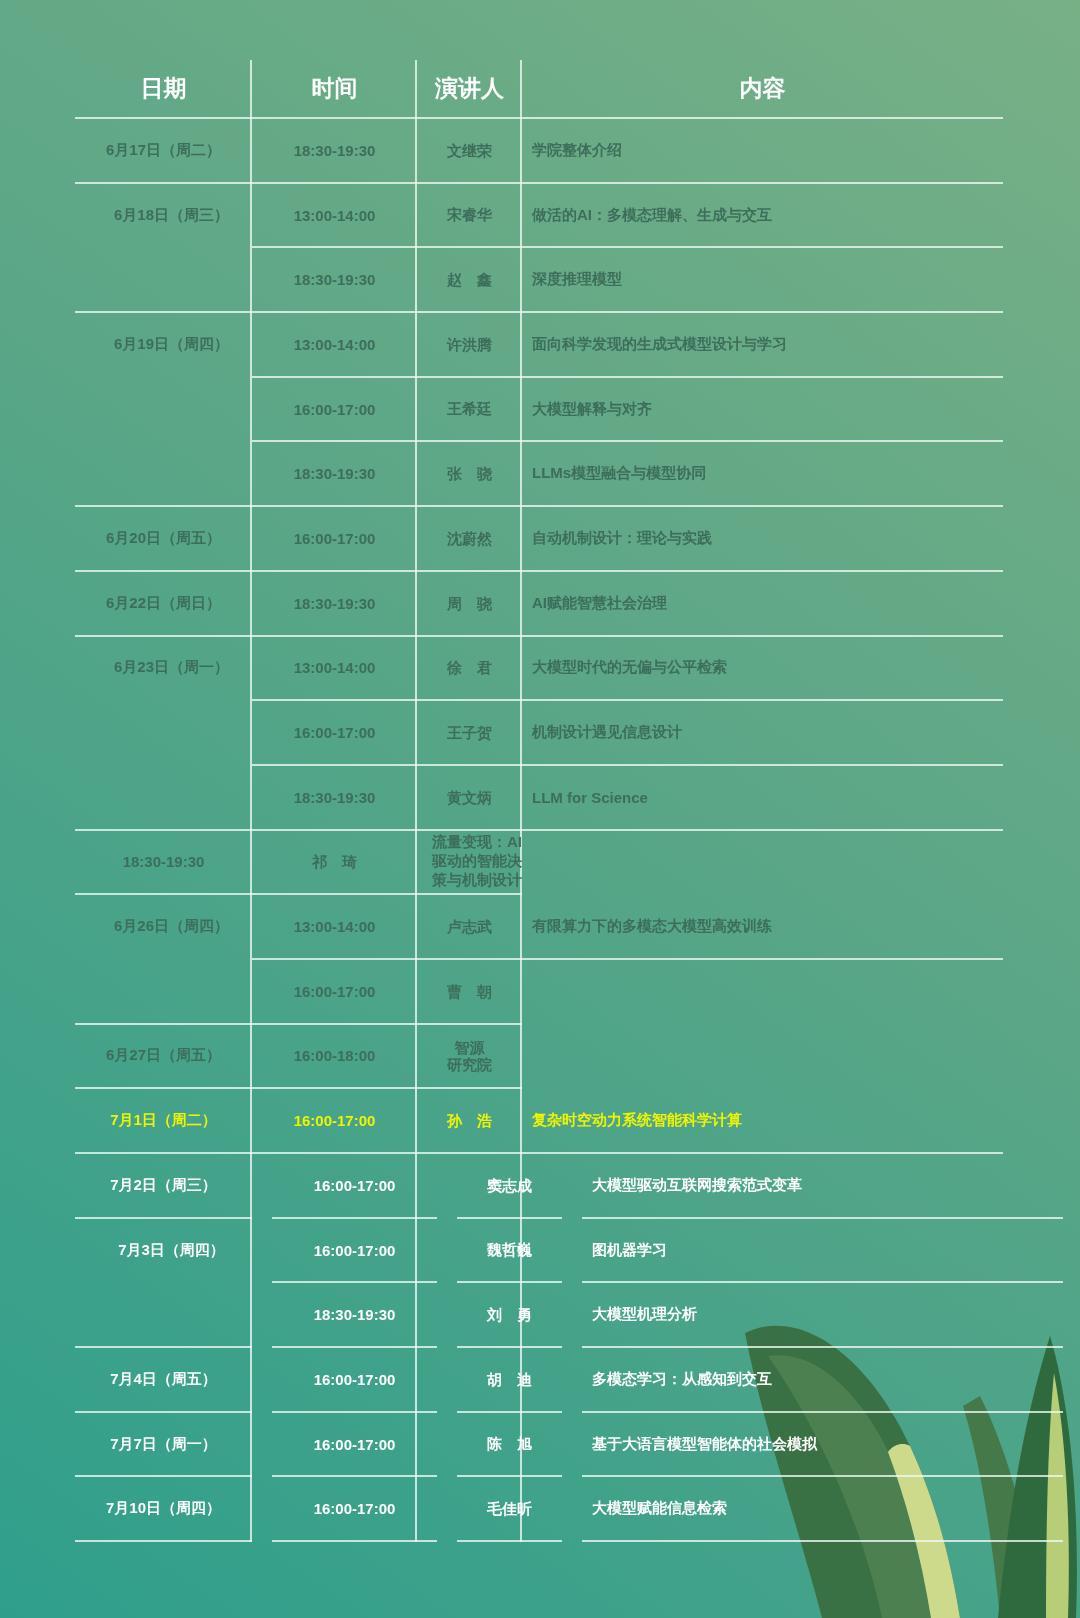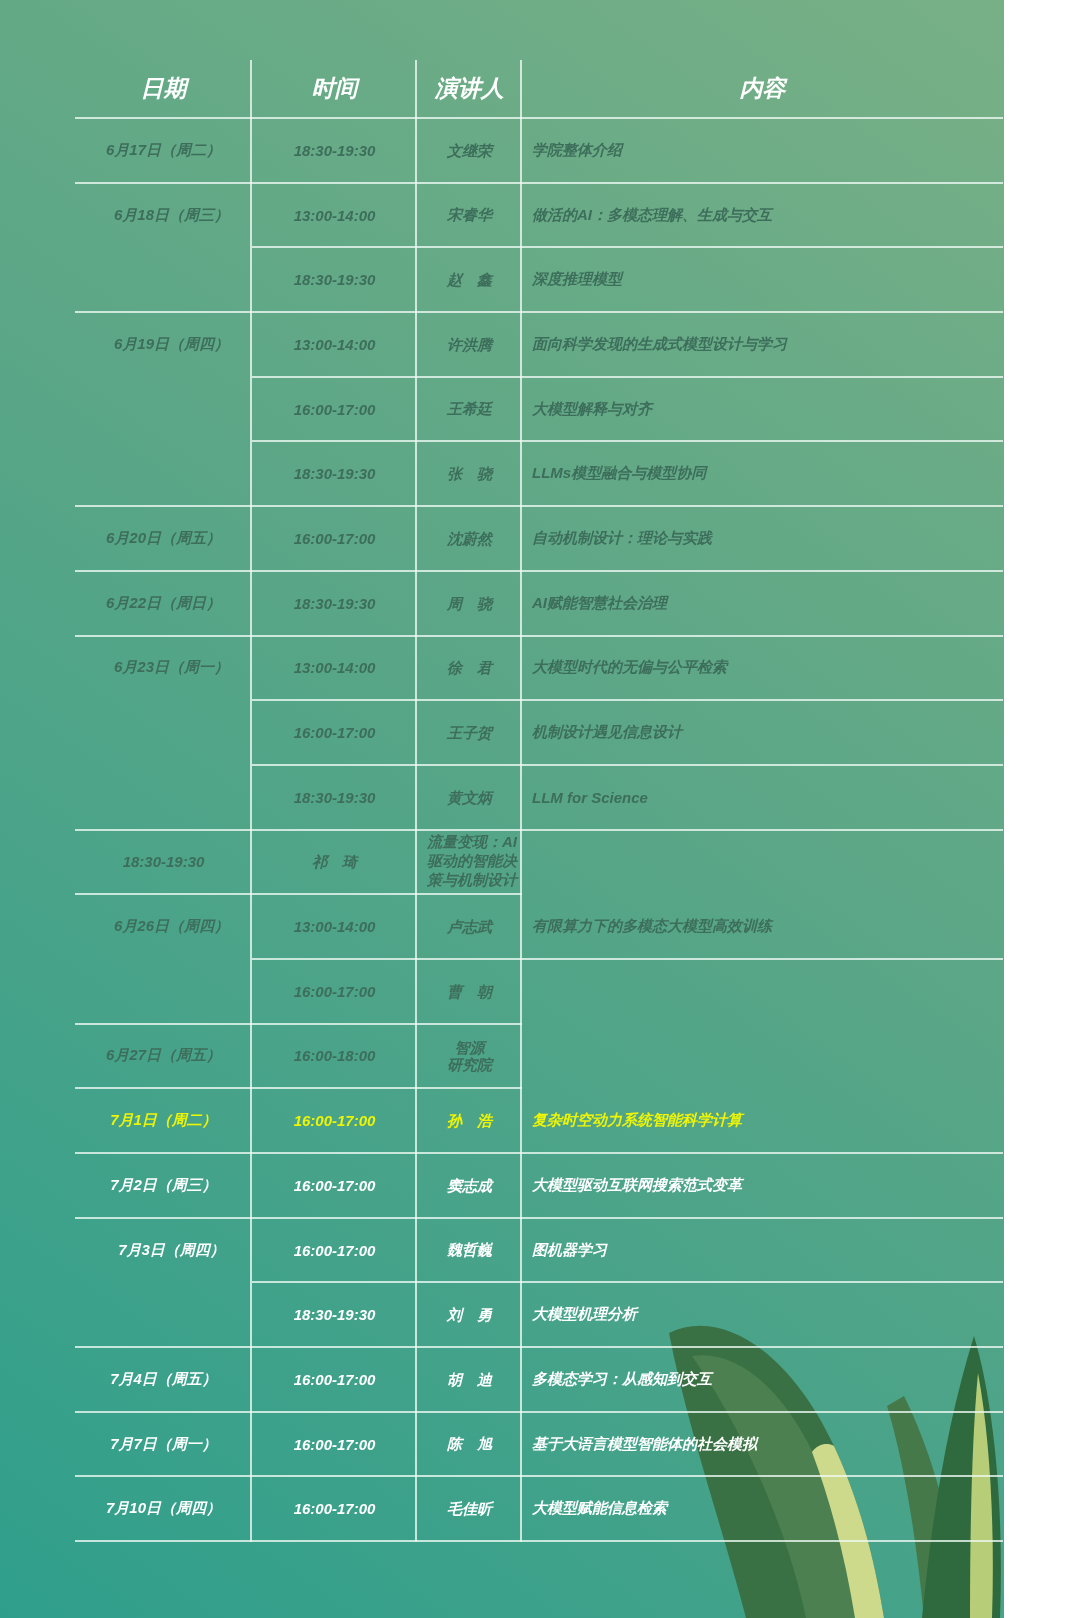--- a/index.html
+++ b/index.html
@@ -9,24 +9,23 @@
     --yellow-text: #eef406;
   }
   html,body{margin:0;padding:0;}
   body{
     width:1080px;height:1618px;
     font-family:"Liberation Sans","DejaVu Sans",sans-serif;
     overflow:hidden;
   }
   .page{
     position:relative;
-    width:1004px;height:1618px;
+    width:1080px;height:1618px;
     background:linear-gradient(215deg,#78b086 0%,#5aa687 45%,#2f9f8c 100%);
     overflow:hidden;
-    font-style:italic;
   }
   .leaf{
     position:absolute; right:0; bottom:0; z-index:0;
     width:430px; height:340px; pointer-events:none;
   }
   .schedule{
     position:absolute; left:75px; top:60px; width:928px; z-index:1;
   }
   .vline{
     position:absolute; top:0; bottom:0; width:2px;
@@ -39,25 +38,25 @@
     grid-template-columns:177px 165px 105px 481px;
     height:64.7px;
     font-weight:700; font-size:15px;
   }
   .row.header-row{height:59px; color:var(--white-text); font-size:23px;}
   .cell{
     display:flex; align-items:center; justify-content:center;
     border-bottom:2px solid var(--line);
     text-align:center;
   }
-  .cell.topic{justify-content:flex-start; padding-left:10px; text-align:left;}
+  .cell.topic{justify-content:flex-start; padding-left:10px; text-align:right;}
   .cell.speaker{white-space:pre-line; line-height:1.15;}
   .row:not(.group-end) .cell.date{border-bottom-color:transparent;margin-left:16px;}
   .c-dark{color:var(--dark-text);}
-  .c-white{color:var(--white-text);}
+  .c-white{color:var(--white-text);gap:20px;}
   .c-yellow{color:var(--yellow-text);}
 </style>
 </head>
 <body>
 
 <div class="page">
 
   <svg class="leaf" viewBox="0 0 430 340" xmlns="http://www.w3.org/2000/svg">
 
     <path d="M95 55 C 150 28 218 78 260 168 C 288 228 302 290 310 340 L 172 340 C 148 248 113 148 95 55 Z" fill="#3a7144"></path>

